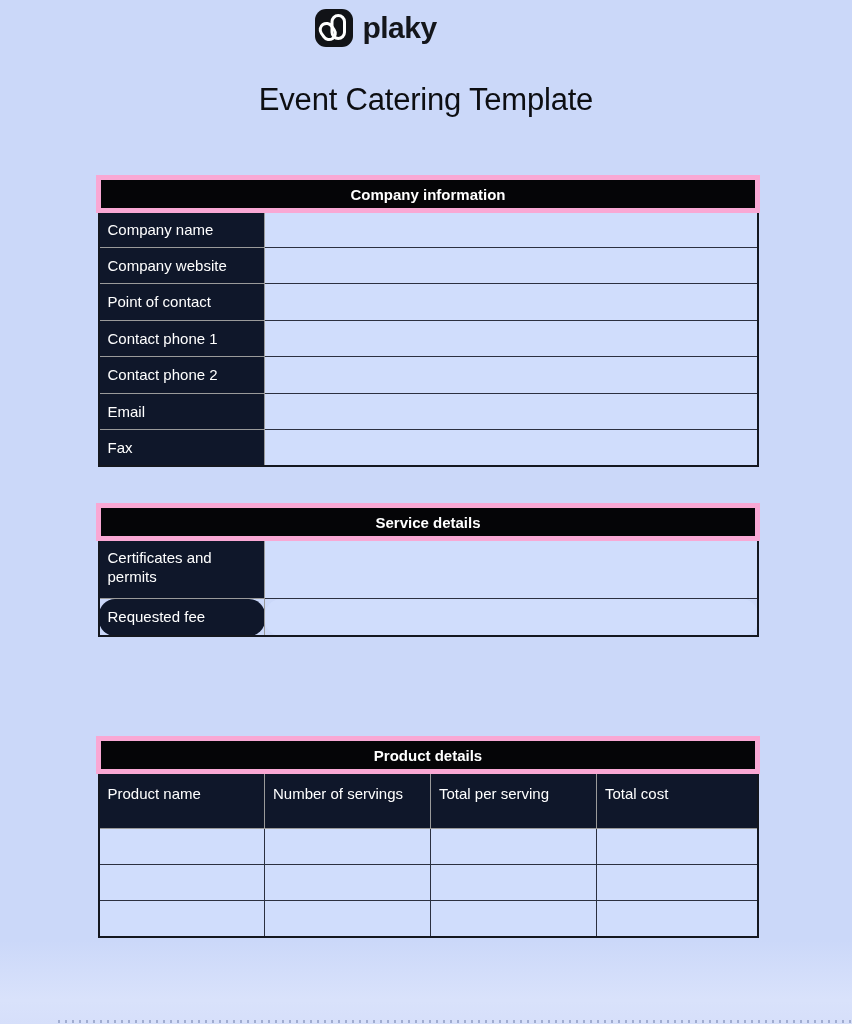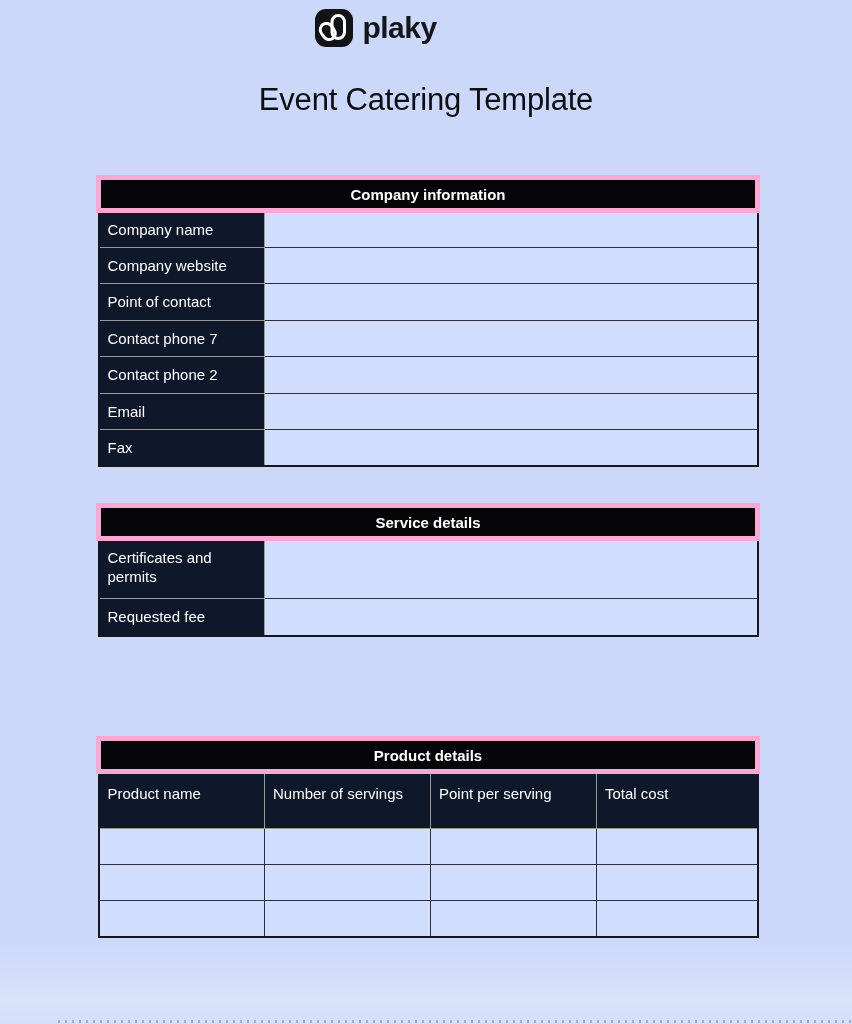--- a/index.html
+++ b/index.html
@@ -53,21 +53,21 @@
   td.value {
     background: #d0ddfc;
     border: 1px solid #2b3040;
   }
   td.v-top { vertical-align: top; padding-top: 7px; }
   #t-product td.label { vertical-align: top; padding-top: 10px; }
 
   #t-company tr.r td { height: 36.5px; }
   #t-service tr.r1 td { height: 94px; }
   #t-service tr.r2 td { height: 60px; }
-  #t-service tr.r3 td { height: 37px; }
+  #t-service tr.r3 td { height: 37px; border-radius: 16px; }
   #t-product tr.colhead td { height: 57px; }
   #t-product tr.r td { height: 36px; }
 
   
   .bottom-artifact {
     position: absolute; left: 58px; right: 0; bottom: 1px; height: 3px;
     background: repeating-linear-gradient(90deg,
       rgba(96,112,158,0.45) 0 2px, rgba(96,112,158,0) 2px 7px);
   }
 </style>
@@ -104,21 +104,21 @@
   </tr>
   <tr class="r">
     <td class="label">Company website</td>
     <td class="value"></td>
   </tr>
   <tr class="r">
     <td class="label">Point of contact</td>
     <td class="value"></td>
   </tr>
   <tr class="r">
-    <td class="label">Contact phone 7</td>
+    <td class="label">Contact phone 1</td>
     <td class="value"></td>
   </tr>
   <tr class="r">
     <td class="label">Contact phone 2</td>
     <td class="value"></td>
   </tr>
   <tr class="r">
     <td class="label">Email</td>
     <td class="value"></td>
   </tr>
@@ -156,21 +156,21 @@
       <col style="width:166px">
       <col>
     </colgroup>
   <tbody>
       <tr class="band">
     <td colspan="4">Product details</td>
   </tr>
   <tr class="colhead">
     <td class="label">Product name</td>
     <td class="label">Number of servings</td>
-    <td class="label">Point per serving</td>
+    <td class="label">Total per serving</td>
     <td class="label">Total cost</td>
   </tr>
   <tr class="r">
     <td class="value"></td>
     <td class="value"></td>
     <td class="value"></td>
     <td class="value"></td>
   </tr>
   <tr class="r">
     <td class="value"></td>

